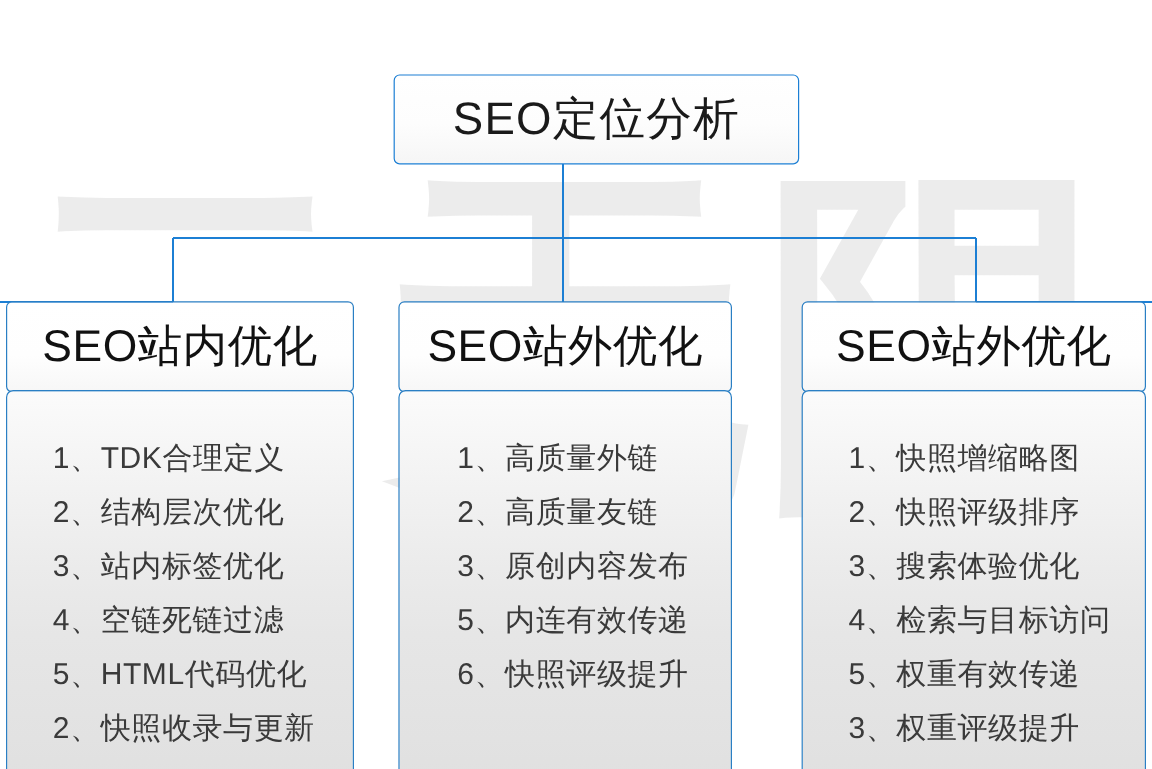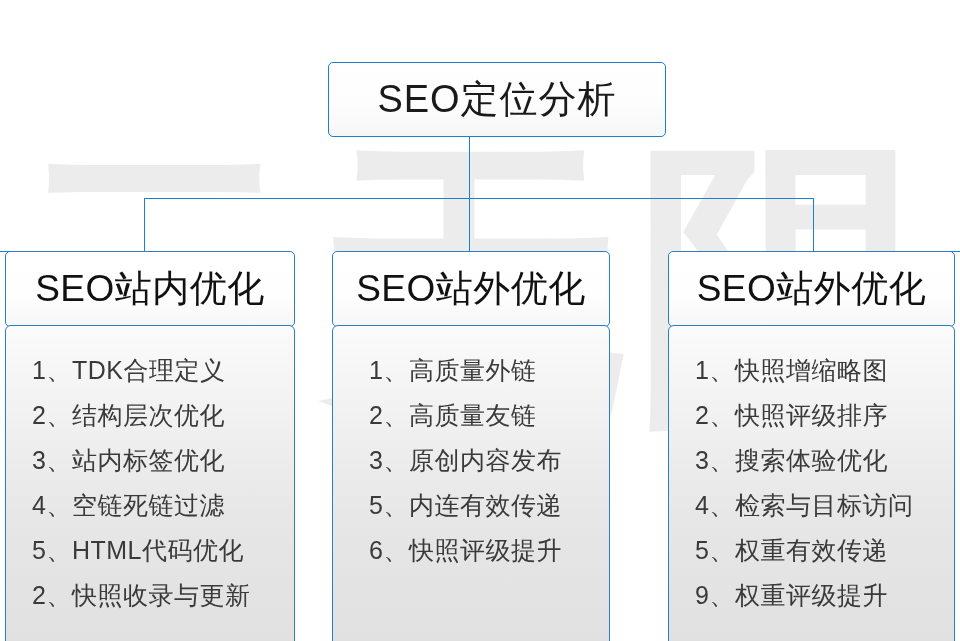--- a/index.html
+++ b/index.html
@@ -130,21 +130,21 @@
         #e6e6e6 62%,
         #e3e3e3 82%,
         #e0e0e0 100%);
     padding: 22px 0 0 0;
     overflow: hidden;
   }
   .col-0 .col-body { border-radius: 6px; }
 
   .item-list {
     list-style: none;
-    margin: 0;
+    margin: 12px;
     padding: 0 0 0 26px;
   }
   .col-1 .item-list { padding-left: 36px; }
   .col-2 .item-list { }
 
   .item {
     font-size: 25px;
     line-height: 45px;
     color: #3a3a3a;
     white-space: nowrap;
@@ -211,18 +211,18 @@
     <div class="col-head">
       <span class="col-head-text">SEO站外优化</span>
     </div>
     <div class="col-body">
       <ul class="item-list">
         <li class="item">1、快照增缩略图</li>
         <li class="item">2、快照评级排序</li>
         <li class="item">3、搜索体验优化</li>
         <li class="item">4、检索与目标访问</li>
         <li class="item">5、权重有效传递</li>
-        <li class="item">9、权重评级提升</li>
+        <li class="item">3、权重评级提升</li>
       </ul>
     </div>
   </div>
 
 </div>
 
 </body></html>

